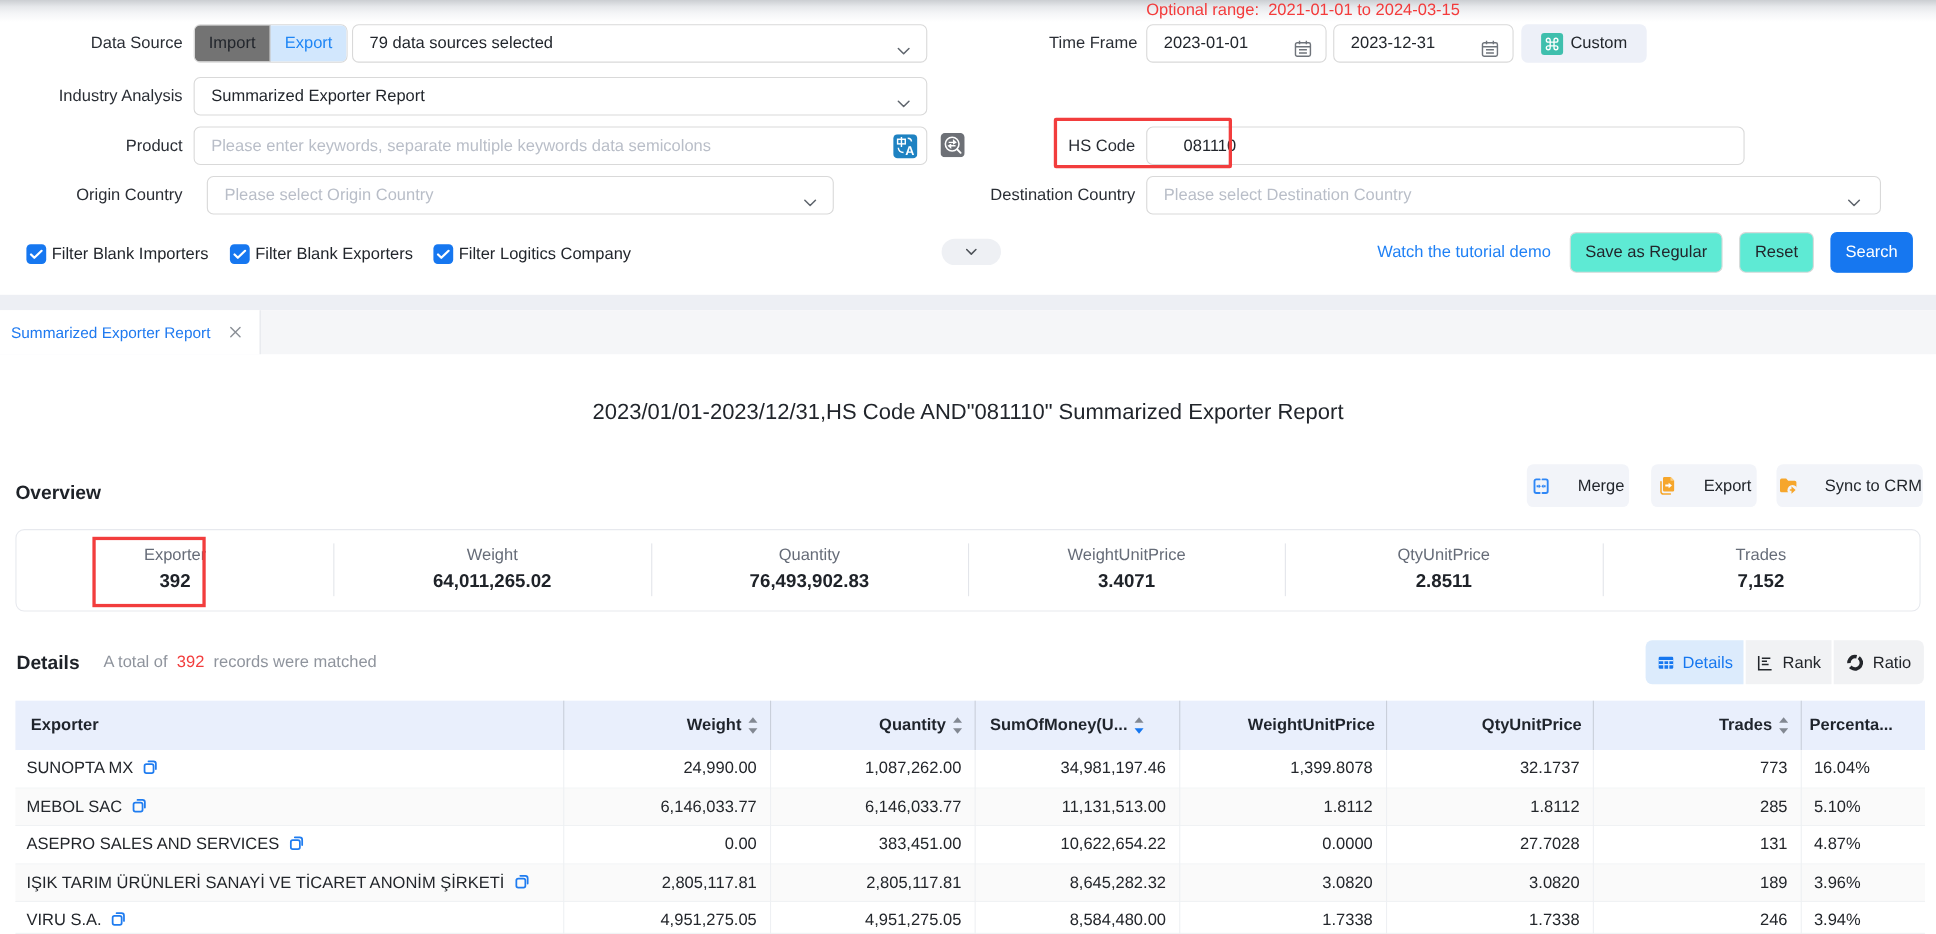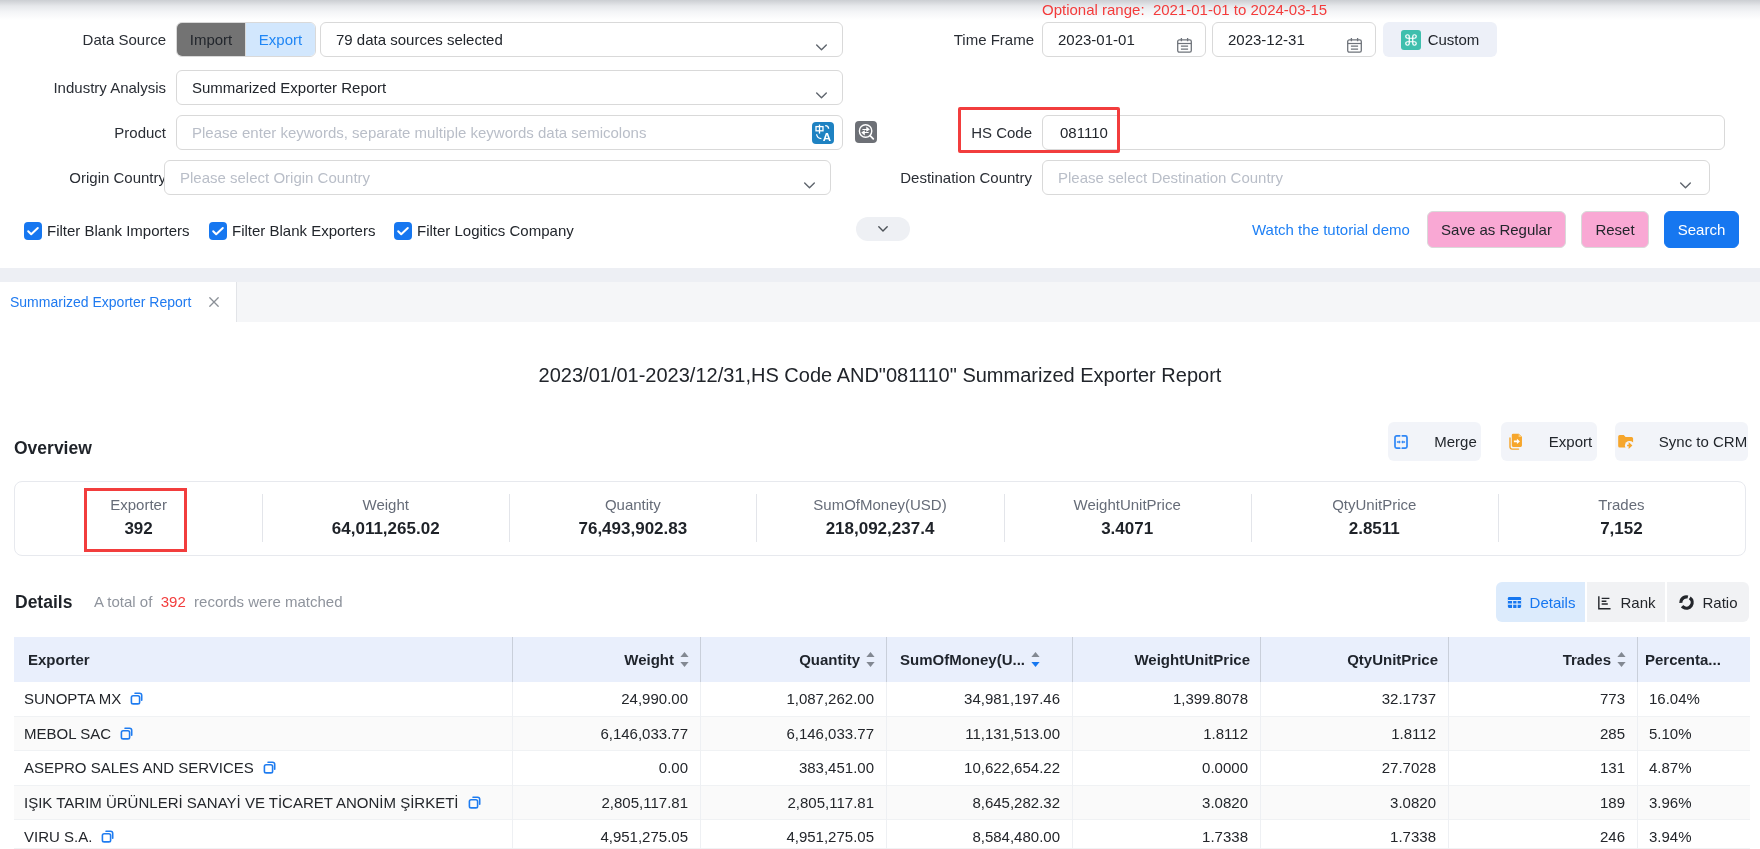--- a/index.html
+++ b/index.html
@@ -3,21 +3,21 @@
 <meta charset="utf-8">
 <style>
 *{margin:0;padding:0;box-sizing:border-box;}
 html,body{width:1760px;height:849px;background:#fff;font-family:"Liberation Sans",sans-serif;overflow:hidden;}
 body{position:relative;}
 .abs{position:absolute;}
 .lbl{position:absolute;height:35px;line-height:35px;text-align:right;font-size:15px;color:#2a2e35;}
 .inp{position:absolute;height:35px;border:1px solid #d9d9d9;border-radius:6px;background:#fff;font-size:15px;line-height:33px;padding-left:15px;color:#22262c;white-space:nowrap;}
 .ph{color:#b9bec8;}
 .chev{position:absolute;right:13px;top:10px;}
-.btn{position:absolute;border:1px solid #d9d9d9;border-radius:6px;background:#f9a8d4;font-size:15px;color:#22262c;text-align:center;}
+.btn{position:absolute;border:1px solid #d9d9d9;border-radius:6px;background:#5eead4;font-size:15px;color:#22262c;text-align:center;}
 .gbtn{position:absolute;border-radius:6px;background:#f2f4f9;font-size:15px;color:#22262c;display:flex;align-items:center;justify-content:center;gap:24px;}
 .redbox{position:absolute;border:3px solid #f23d3d;background:transparent;}
 .statcol{flex:1;text-align:center;position:relative;}
 .statcol+.statcol::before{content:'';position:absolute;left:0;top:12px;width:1px;height:48px;background:#e3e5ea;}
 .statlbl{font-size:15px;color:#666c78;margin-top:14px;}
 .statval{font-size:17px;font-weight:bold;color:#1e2228;margin-top:6px;}
 .hcell{position:absolute;top:0;height:45px;font-weight:bold;font-size:15px;color:#1f242c;display:flex;align-items:center;}
 .hsep{position:absolute;top:637px;width:1px;height:45px;background:#c9cfda;}
 .bsep{position:absolute;width:1px;background:#eef0f3;}
 .cell{position:absolute;font-size:15px;color:#23262b;line-height:34.6px;white-space:nowrap;}
@@ -85,25 +85,25 @@
       </svg></span>
 </div>
 <div class="abs" style="left:855px;top:121px;"><svg width="22" height="22" viewBox="0 0 22 22">
       <rect width="22" height="22" rx="4" fill="#6d7076"></rect>
       <circle cx="10.6" cy="10" r="6.2" stroke="#fff" stroke-width="1.4" fill="none"></circle>
       <path d="M7.4 8.5h6.3M11.9 6.8l1.9 1.7-1.9 1.1z" stroke="#fff" stroke-width="1.2" fill="#fff"></path>
       <path d="M13.7 11.5H7.4M9.2 13.2l-1.9-1.7 1.9-1.1z" stroke="#fff" stroke-width="1.2" fill="#fff"></path>
       <path d="M15.1 14.7l3.2 3.2" stroke="#fff" stroke-width="1.7" stroke-linecap="round"></path>
     </svg></div>
 <div class="lbl" style="left:874px;width:158px;top:115px;">HS Code</div>
-<div class="inp" style="left:1042px;top:115px;width:683px;padding-left:17px;">081110</div>
+<div class="inp" style="left:1042px;top:115px;width:544px;padding-left:33px;">081110</div>
 <div class="redbox" style="left:958px;top:107px;width:162px;height:46px;border-radius:2px;"></div>
 
 <div class="lbl" style="left:0;width:166px;top:160px;">Origin Country</div>
-<div class="inp" style="left:164px;top:160px;width:667px;"><span class="ph">Please select Origin Country</span>
+<div class="inp" style="left:188px;top:160px;width:570px;"><span class="ph">Please select Origin Country</span>
   <span class="chev"><svg width="15" height="15" viewBox="0 0 14 14">
         <path d="M2.5 4.7L7 9.2l4.5-4.5" stroke="#5f656d" stroke-width="1.3" fill="none" stroke-linecap="round" stroke-linejoin="round"></path>
       </svg></span>
 </div>
 <div class="lbl" style="left:874px;width:158px;top:160px;">Destination Country</div>
 <div class="inp" style="left:1042px;top:160px;width:668px;"><span class="ph">Please select Destination Country</span>
   <span class="chev" style="right:16px;"><svg width="15" height="15" viewBox="0 0 14 14">
         <path d="M2.5 4.7L7 9.2l4.5-4.5" stroke="#5f656d" stroke-width="1.3" fill="none" stroke-linecap="round" stroke-linejoin="round"></path>
       </svg></span>
 </div>
@@ -171,24 +171,20 @@
       <div class="statlbl">Exporter</div>
       <div class="statval">392</div>
     </div>
   <div class="statcol">
       <div class="statlbl">Weight</div>
       <div class="statval">64,011,265.02</div>
     </div>
   <div class="statcol">
       <div class="statlbl">Quantity</div>
       <div class="statval">76,493,902.83</div>
-    </div>
-  <div class="statcol">
-      <div class="statlbl">SumOfMoney(USD)</div>
-      <div class="statval">218,092,237.4</div>
     </div>
   <div class="statcol">
       <div class="statlbl">WeightUnitPrice</div>
       <div class="statval">3.4071</div>
     </div>
   <div class="statcol">
       <div class="statlbl">QtyUnitPrice</div>
       <div class="statval">2.8511</div>
     </div>
   <div class="statcol">

